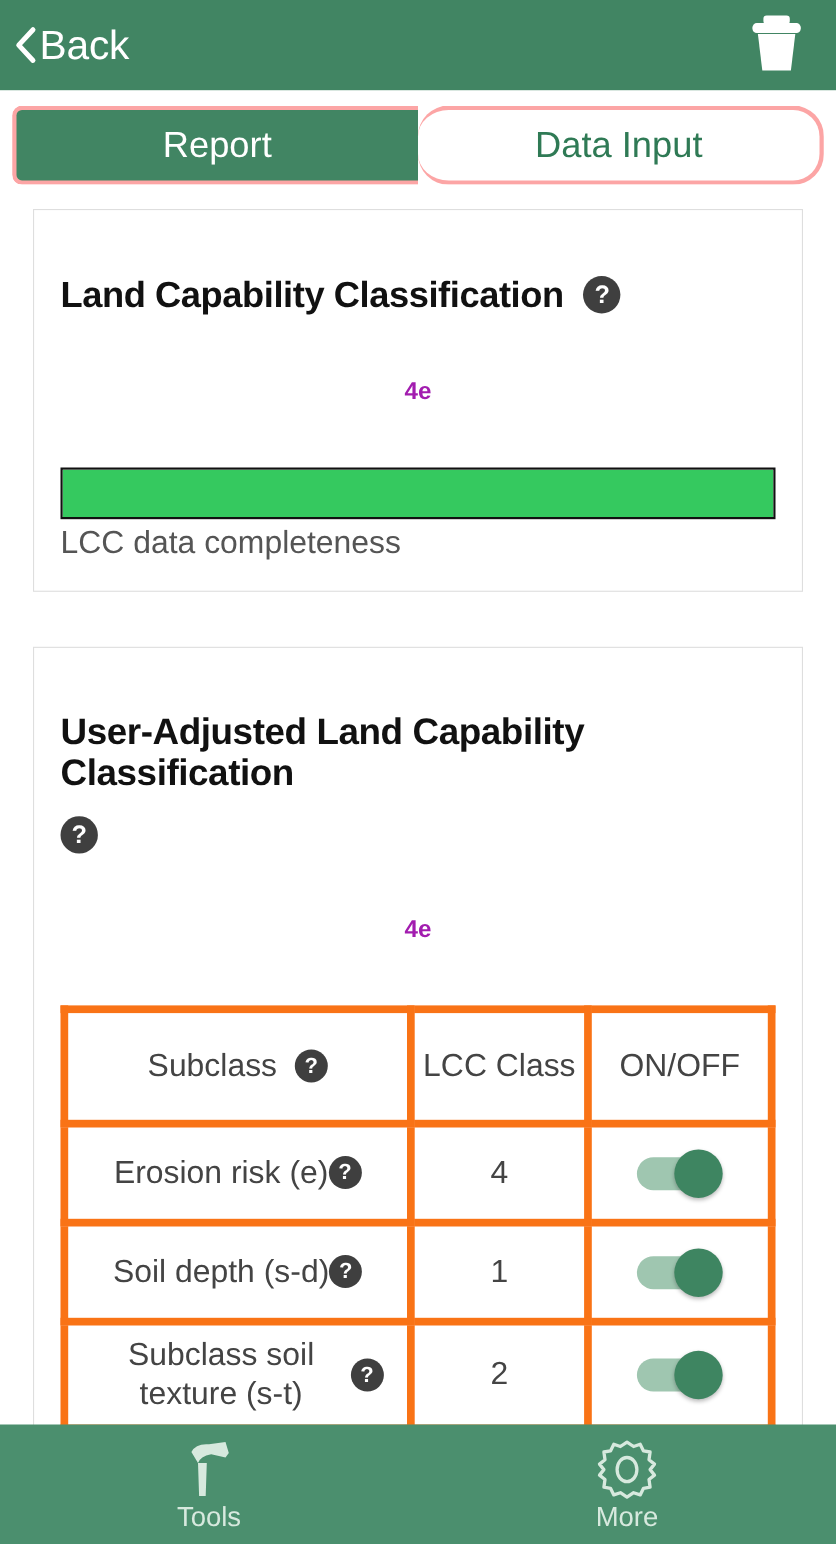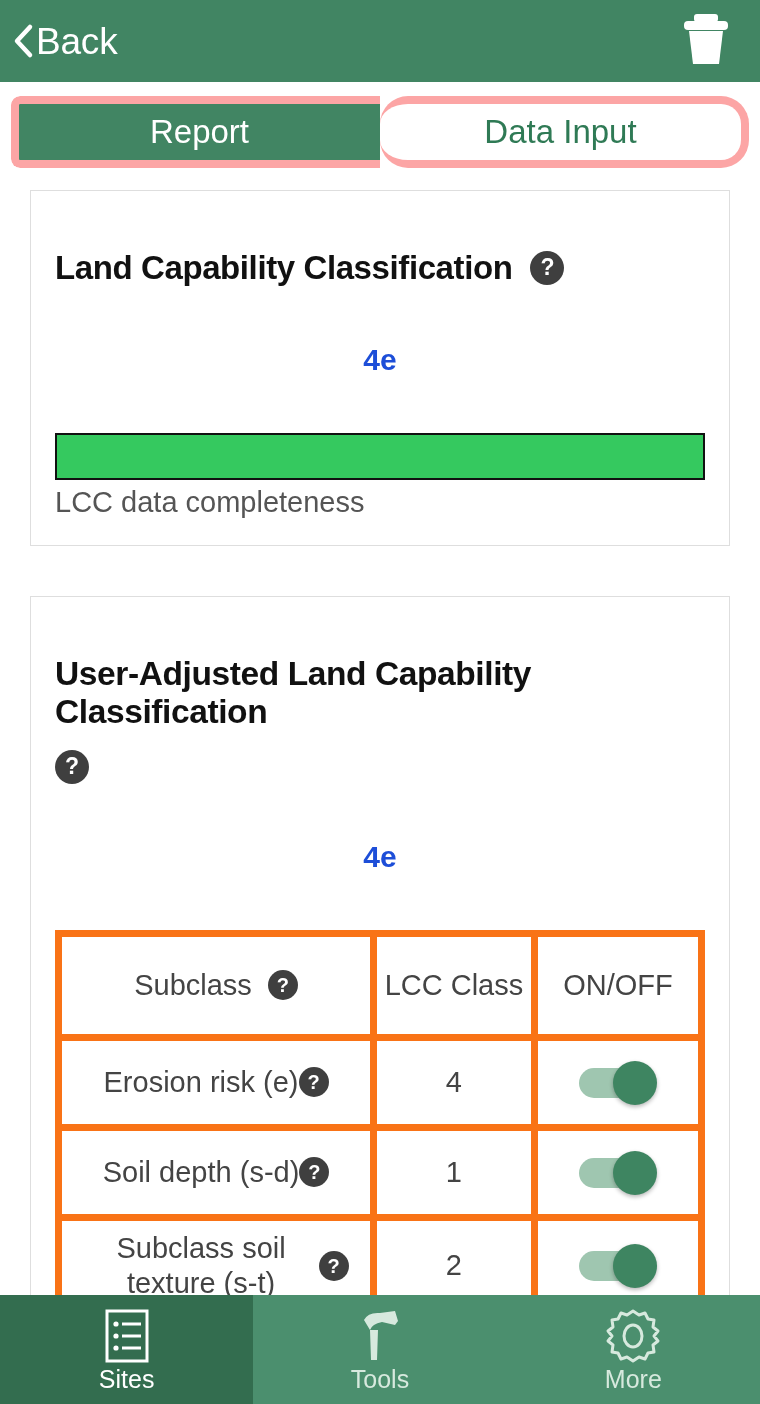--- a/index.html
+++ b/index.html
@@ -84,21 +84,21 @@
     border-radius: 9px;
     overflow: hidden;
   }
   .tab {
     flex: 1 1 50%;
     display: flex;
     align-items: center;
     justify-content: center;
     font-size: 33px;
     cursor: pointer;
-    border: 8px solid #fca5a5;
+    border: 4px solid #fca5a5;
   }
   .tab.active {
     background: #418563;
     color: #ffffff;
     border-top-left-radius: 9px;
     border-bottom-left-radius: 9px;
     border-right: none;
   }
   .tab.inactive {
     background: #ffffff;
@@ -162,23 +162,23 @@
     user-select: none;
   }
   .help-icon.sm {
     width: 30px;
     height: 30px;
     font-size: 20px;
   }
 
   .class-value {
     text-align: center;
-    font-size: 30px;
+    font-size: 22px;
     font-weight: bold;
-    color: #1d4ed8;
+    color: #a21caf;
     margin-top: 56px;
     margin-bottom: 56px;
   }
 
   .progress-outer {
     border: 2px solid #111111;
     height: 47px;
     background: #ffffff;
     width: 100%;
     overflow: hidden;
@@ -429,34 +429,20 @@
             <td></td>
           </tr>
         </tbody>
       </table>
     </div>
 
   </div>
 
   <div class="bottom-nav">
 
-    <div class="nav-item active">
-      <span class="nav-icon">
-        <svg width="48" height="54" viewBox="0 0 48 54">
-          <rect x="4" y="2" width="40" height="50" fill="none" stroke="#ffffff" stroke-width="3"></rect>
-          <circle cx="13" cy="15" r="2.6" fill="#ffffff"></circle>
-          <circle cx="13" cy="27" r="2.6" fill="#ffffff"></circle>
-          <circle cx="13" cy="39" r="2.6" fill="#ffffff"></circle>
-          <rect x="19" y="13.5" width="19" height="3" fill="#ffffff"></rect>
-          <rect x="19" y="25.5" width="19" height="3" fill="#ffffff"></rect>
-          <rect x="19" y="37.5" width="19" height="3" fill="#ffffff"></rect>
-        </svg>
-      </span>
-      <span class="nav-label">Sites</span>
-    </div>
 
 
     <div class="nav-item">
       <span class="nav-icon">
         <svg width="52" height="56" viewBox="0 0 52 56">
           <path d="M10 12 Q14 4 26 5 L41 3 L44 13 L41 17 L28 14 Q18 16 16 22 L24 22 L23 52 L17 52 L16 22 Z" fill="#d7e9de"></path>
         </svg>
       </span>
       <span class="nav-label">Tools</span>
     </div>

